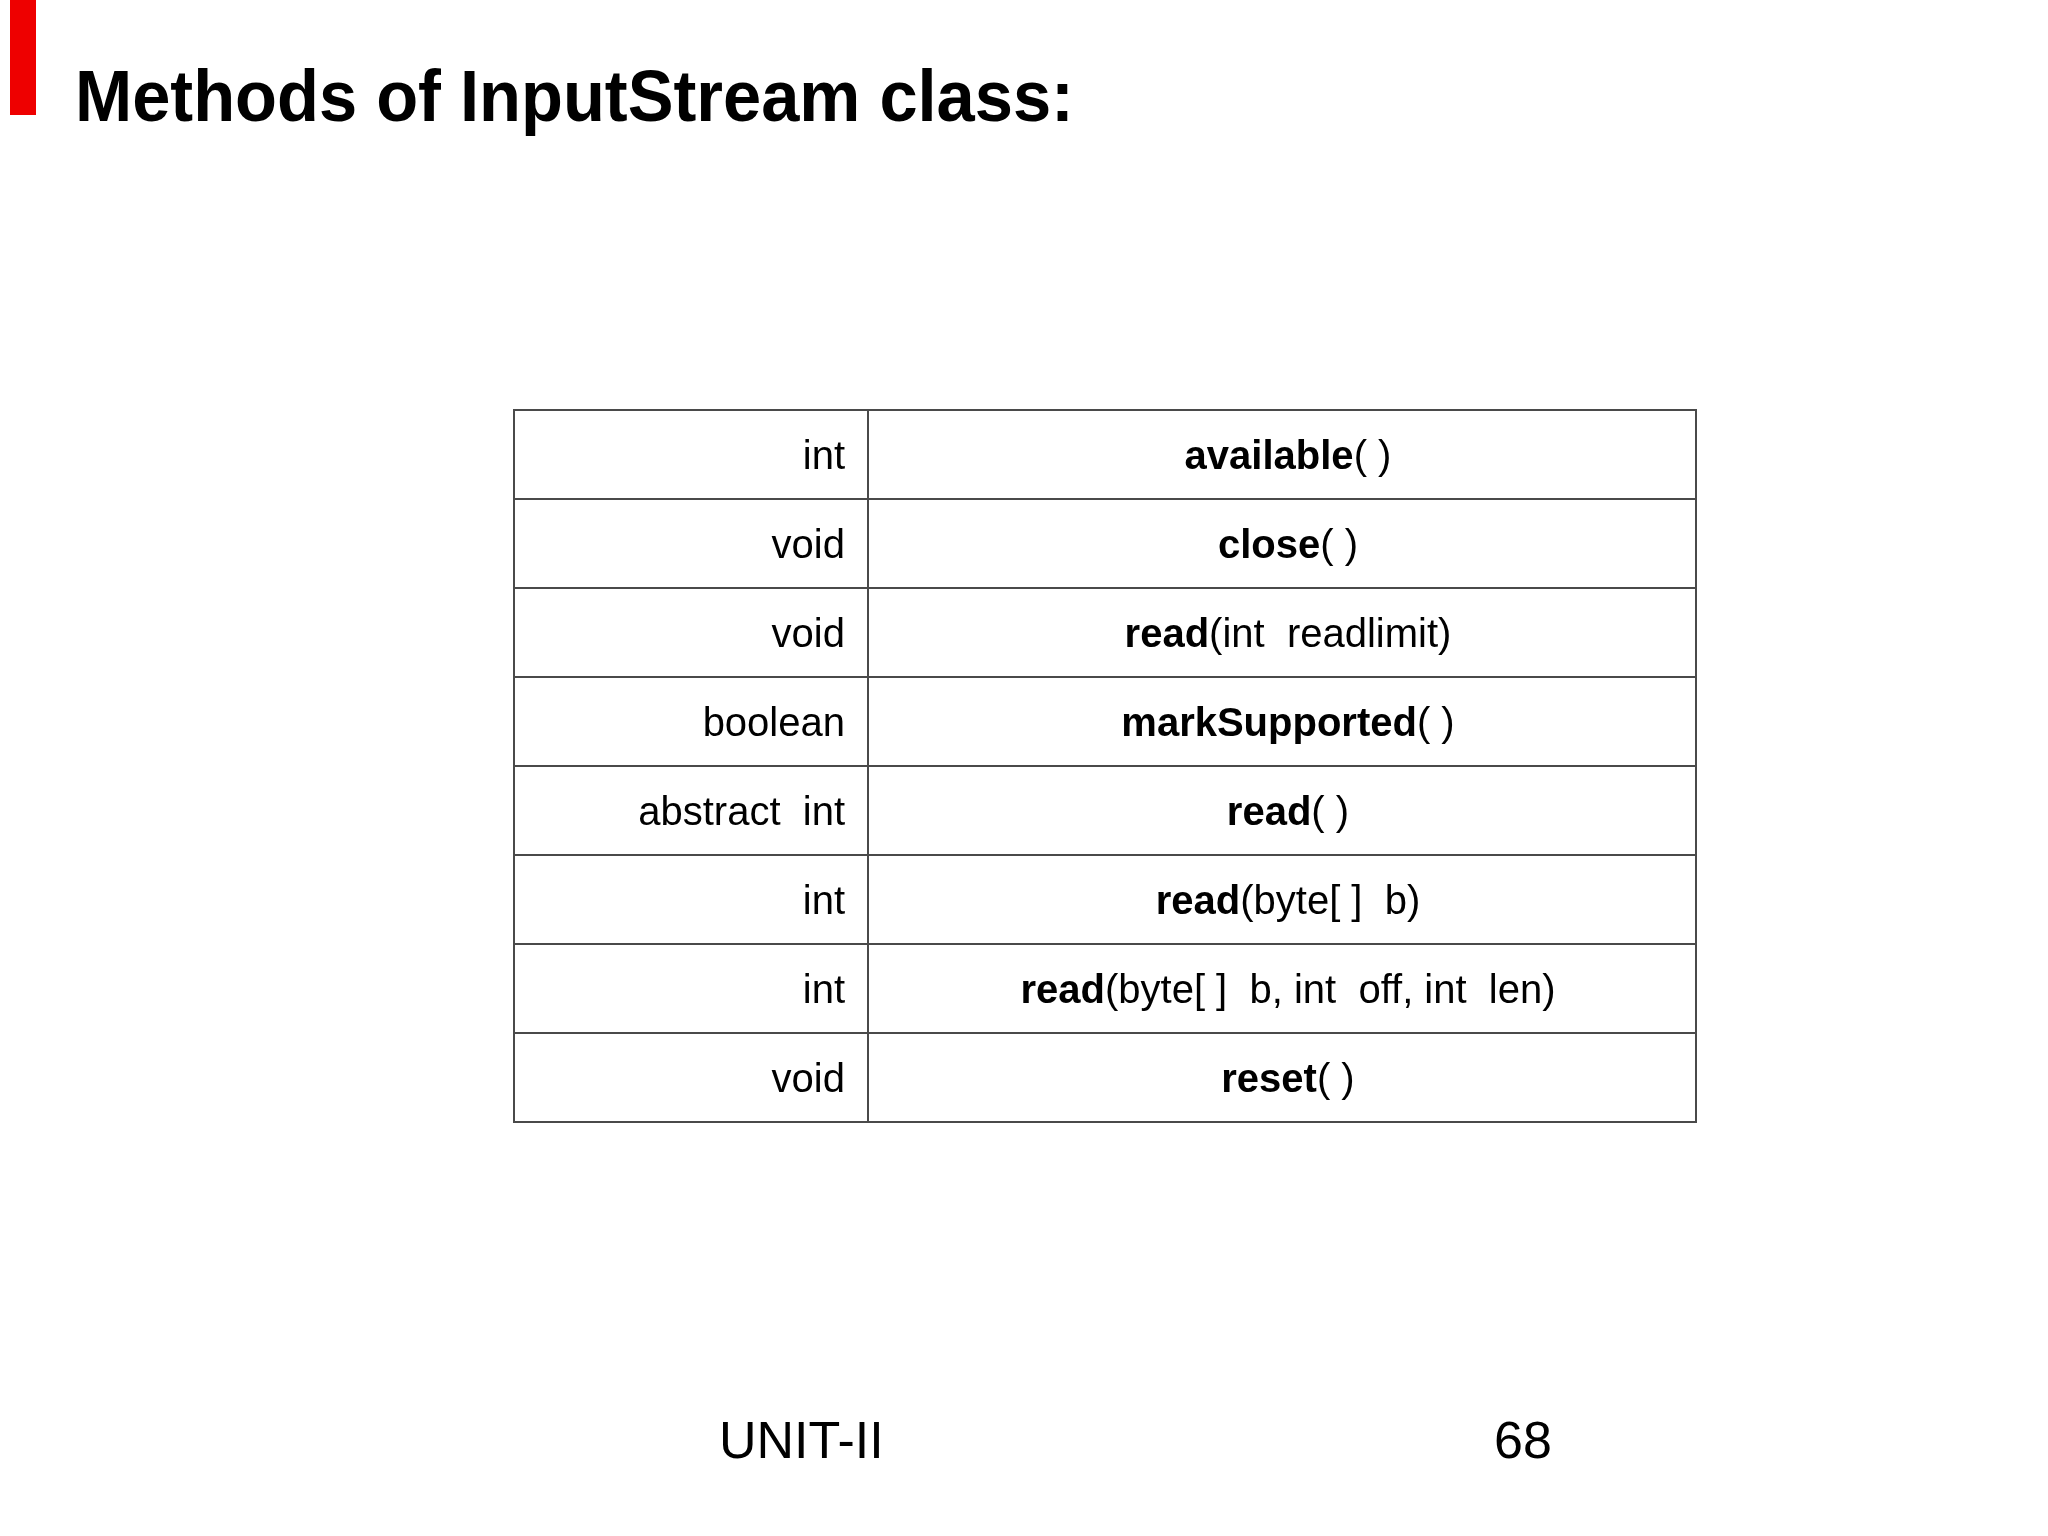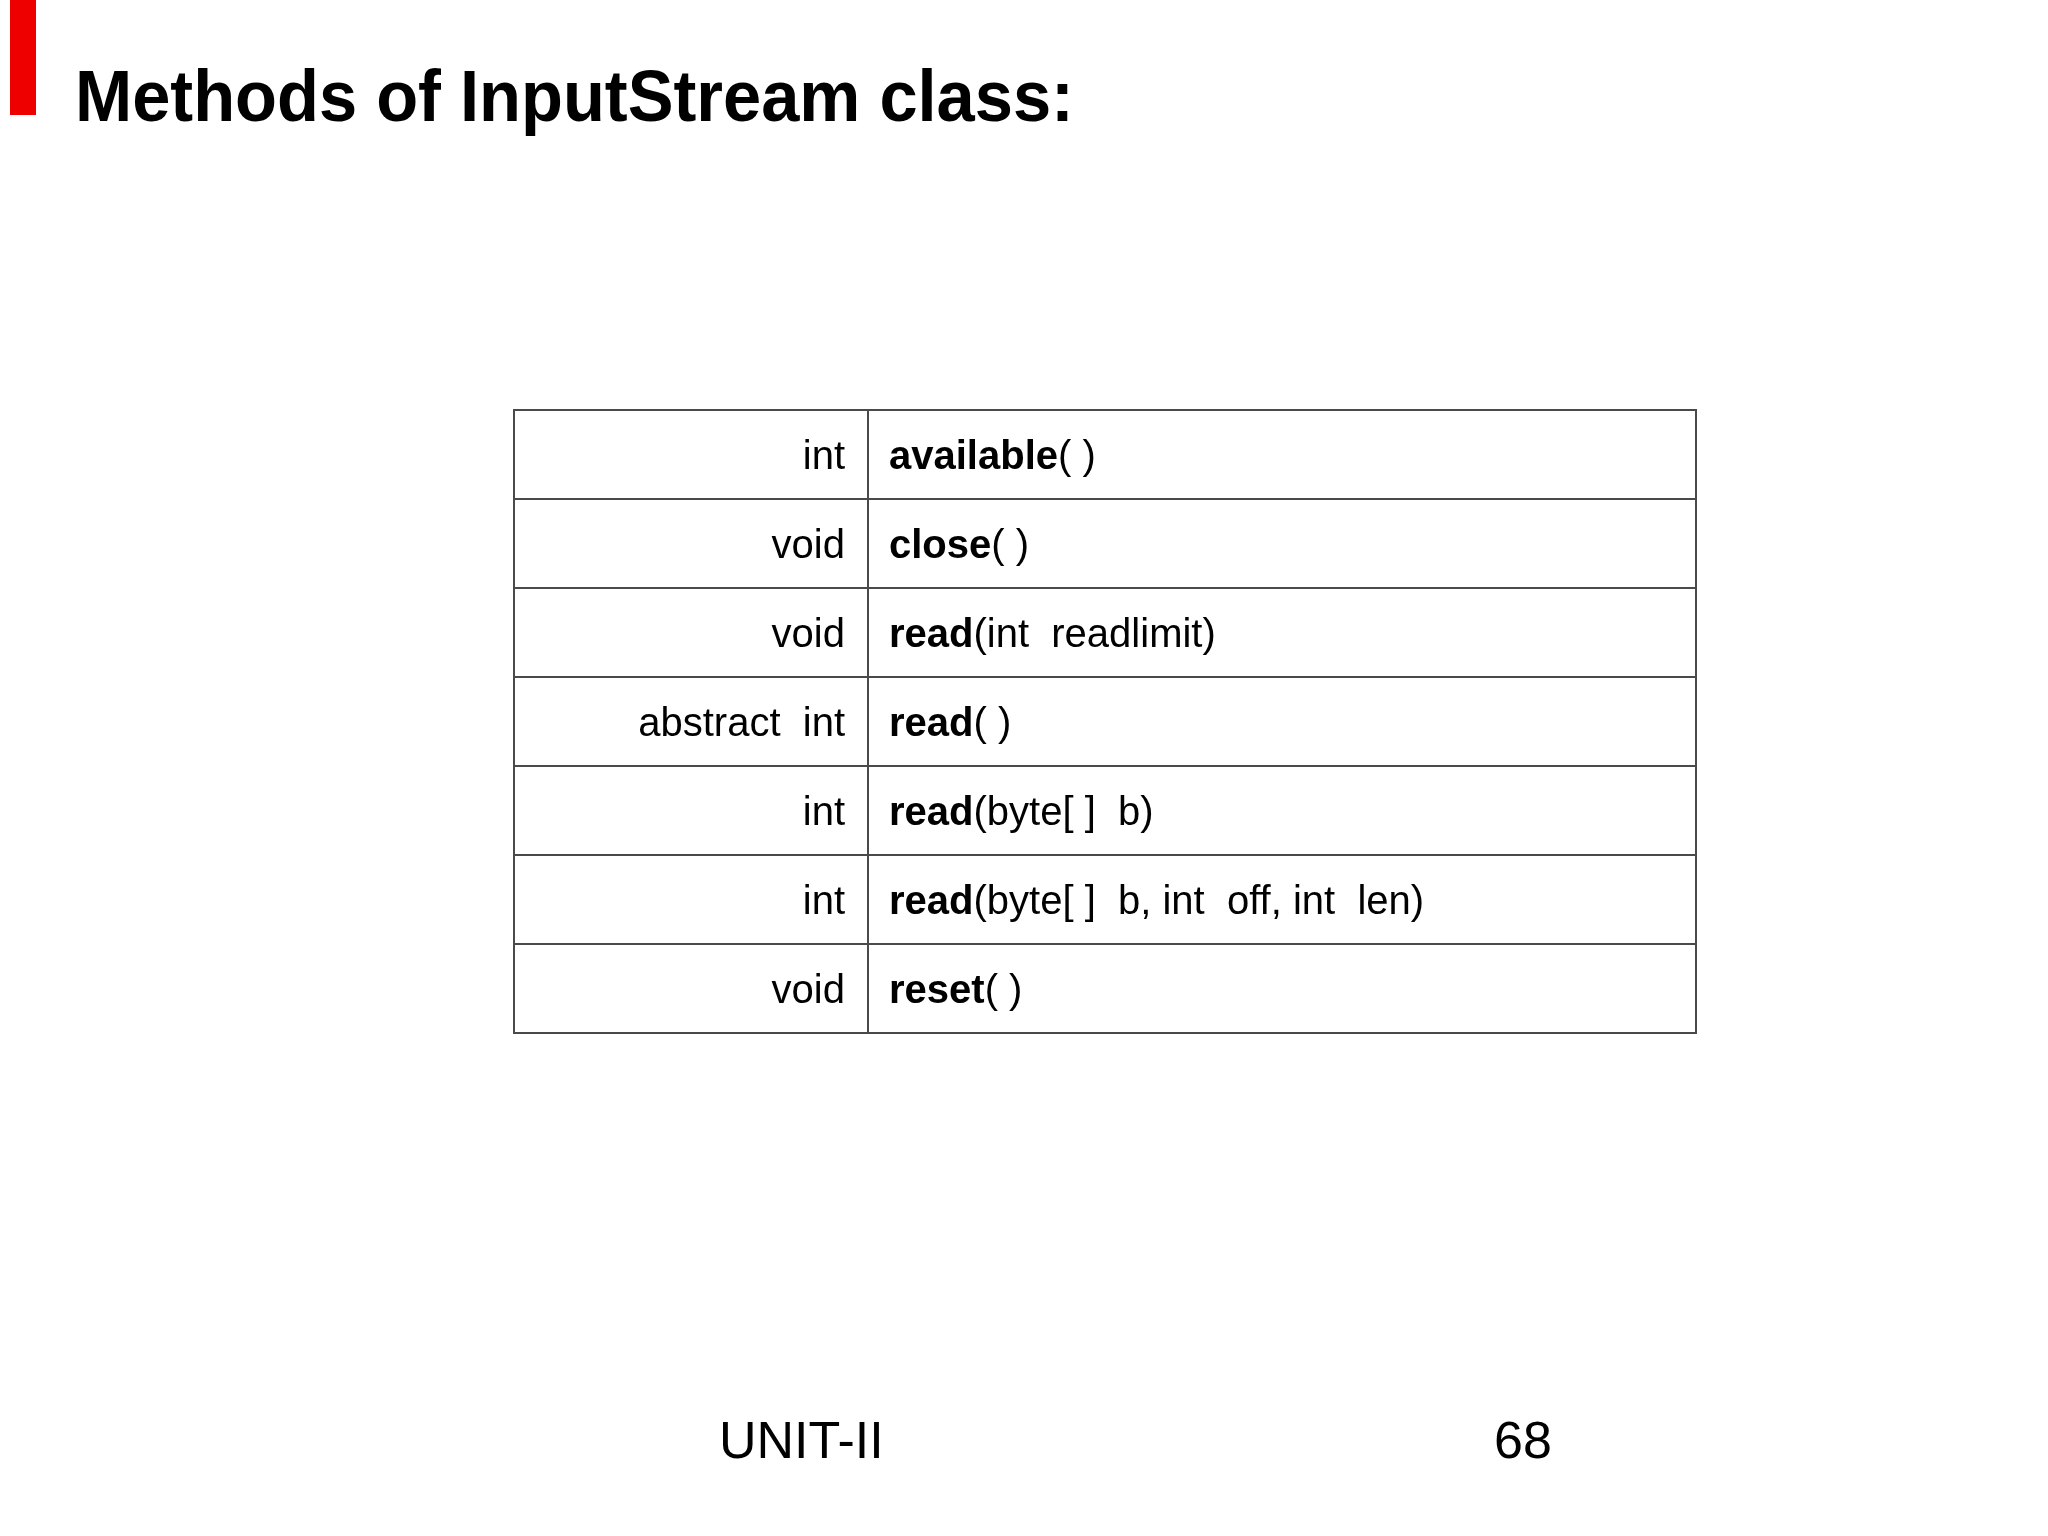--- a/index.html
+++ b/index.html
@@ -55,21 +55,21 @@
     overflow: hidden;
     box-sizing: border-box;
   }
   td.type-cell {
     width: 354px;
     text-align: right;
     padding: 0 22px 0 8px;
   }
   td.sig-cell {
     width: 828px;
-    text-align: left;
+    text-align: center;
     padding: 0 8px 0 20px;
   }
   .method-name {
     font-weight: bold;
   }
   .footer-left, .footer-right {
     position: absolute;
     top: 1412px;
     font-size: 52px;
     line-height: 1.1;
@@ -96,20 +96,24 @@
         </tr>
         <tr>
           <td class="type-cell">void</td>
           <td class="sig-cell"><span class="method-name">close</span><span class="method-params">( )</span></td>
         </tr>
         <tr>
           <td class="type-cell">void</td>
           <td class="sig-cell"><span class="method-name">read</span><span class="method-params">(int  readlimit)</span></td>
         </tr>
         <tr>
+          <td class="type-cell">boolean</td>
+          <td class="sig-cell"><span class="method-name">markSupported</span><span class="method-params">( )</span></td>
+        </tr>
+        <tr>
           <td class="type-cell">abstract  int</td>
           <td class="sig-cell"><span class="method-name">read</span><span class="method-params">( )</span></td>
         </tr>
         <tr>
           <td class="type-cell">int</td>
           <td class="sig-cell"><span class="method-name">read</span><span class="method-params">(byte[ ]  b)</span></td>
         </tr>
         <tr>
           <td class="type-cell">int</td>
           <td class="sig-cell"><span class="method-name">read</span><span class="method-params">(byte[ ]  b, int  off, int  len)</span></td>

